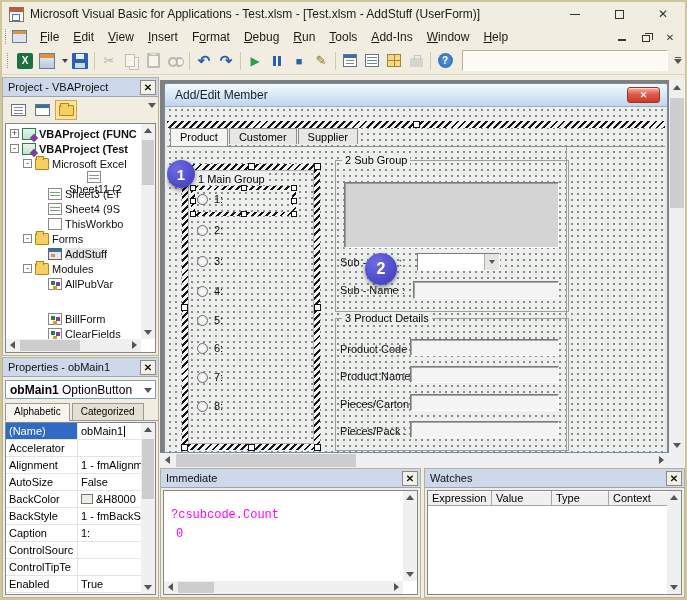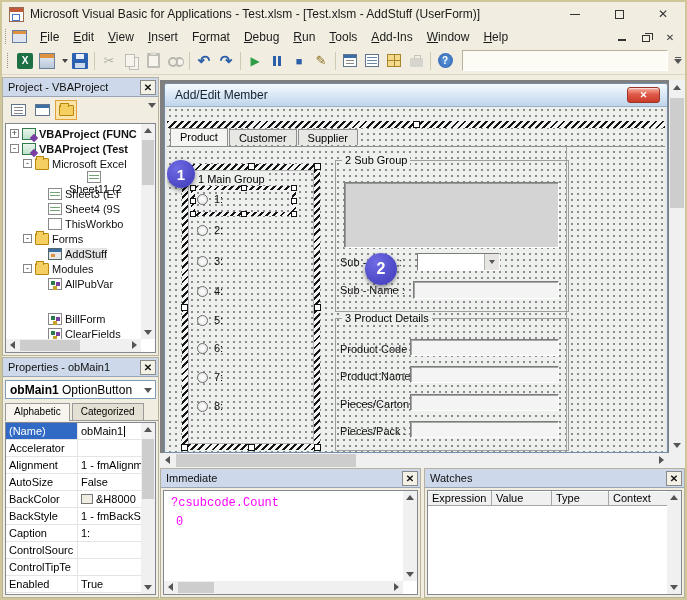--- a/index.html
+++ b/index.html
@@ -142,21 +142,21 @@
   .ftitle { height:23px; background:linear-gradient(#f5fafe,#d6e6f6 55%,#c0d5ea); border-bottom:1px solid #9ab0c8; display:flex; align-items:center; padding-left:10px; font-size:12px; color:#16202c; }
   .fclose { margin-left:auto; margin-right:7px; width:33px; height:16px; border:1px solid #9c3528; border-radius:3px; background:linear-gradient(#f8b2a2,#e05a49 45%,#c93a28); color:#fff; font-size:9px; font-weight:bold; display:flex; align-items:center; justify-content:center; box-shadow:inset 0 1px 0 rgba(255,255,255,.55); }
   .surface { position:absolute; left:2px; top:23px; right:2px; bottom:0;
     background-color:#eef0ee;
     background-image:radial-gradient(circle, #8a8a8a 0.8px, transparent 0.95px);
     background-size:6px 6px; overflow:hidden; }
   .hatch { background:repeating-linear-gradient(315deg, #151515 0 2px, #f5f5f5 2px 5px); }
   .mp-band { position:absolute; left:0; right:0; top:14px; height:7px; }
   .handle { position:absolute; width:7px; height:7px; background:#fff; border:1px solid #111; z-index:6; }
   .handle.sm { width:6px; height:6px; }
-  .ftabs { position:absolute; left:3px; top:21px; display:flex; align-items:center; z-index:2; }
+  .ftabs { position:absolute; left:3px; top:21px; display:flex; align-items:flex-start; z-index:2; }
   .ftab { font-size:11px; padding:2px 9px 3px 9px; background:#e7e7e4; border:1px solid #8e8e8e; border-bottom:none; margin-right:1px; height:16px; }
   .ftab.active { background:#f4f4f2; height:18px; position:relative; z-index:3; }
   .tabline { position:absolute; left:0; right:0; top:39px; height:1px; background:#8e8e8e; }
   .pageline-r { position:absolute; left:399px; top:40px; bottom:0; width:1px; background:#a2a2a2; }
 
   .mg-sel { position:absolute; left:15px; top:57px; width:138px; height:286px; z-index:4; }
   .mg-inner { position:absolute; inset:6px; background-color:#eef0ee; background-image:radial-gradient(circle,#8a8a8a 0.8px,transparent 0.95px); background-size:6px 6px; border:1px solid #b3b3b3; }
   .mg-cap { position:absolute; top:2px; left:6px; font-size:11px; background:#eef0ee; padding:0 3px; z-index:5; }
   .opt-sel { position:absolute; left:2px; top:15px; width:105px; height:30px; z-index:5; }
   .opt-sel-inner { position:absolute; inset:4px; background-color:#eef0ee; background-image:radial-gradient(circle,#8a8a8a 0.8px,transparent 0.95px); background-size:6px 6px; }
@@ -622,21 +622,21 @@
     </div>
     <div class="mdi-corner"></div>
   </div>
 
   <div class="panel" id="immediate">
     <div class="phdr">
       <span>Immediate</span>
       <span class="xbtn">✕</span>
     </div>
     <div class="imm-body">
-      <div style="padding-top:3px;margin-right:14px">
+      <div style="padding-top:15px;margin-right:14px">
         <div class="imm-line">?csubcode.Count</div>
         <div class="imm-line">0</div>
       </div>
       <div class="imm-vsb sb">
         <span class="tri tri-up" style="left:3px;top:4px"></span>
         <span class="tri tri-dn" style="left:3px;bottom:4px"></span>
       </div>
       <div class="imm-hsb sb">
         <span class="tri tri-lf" style="left:4px;top:2px"></span>
         <span class="sb-thumb" style="top:1px;bottom:1px;left:14px;width:36px"></span>

